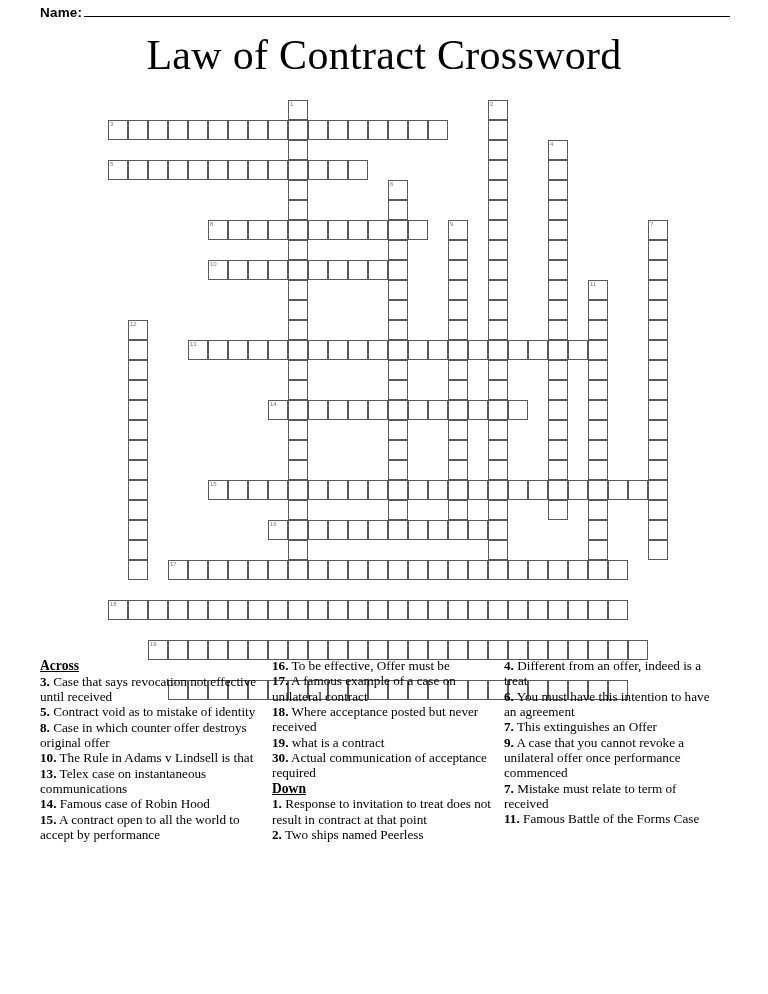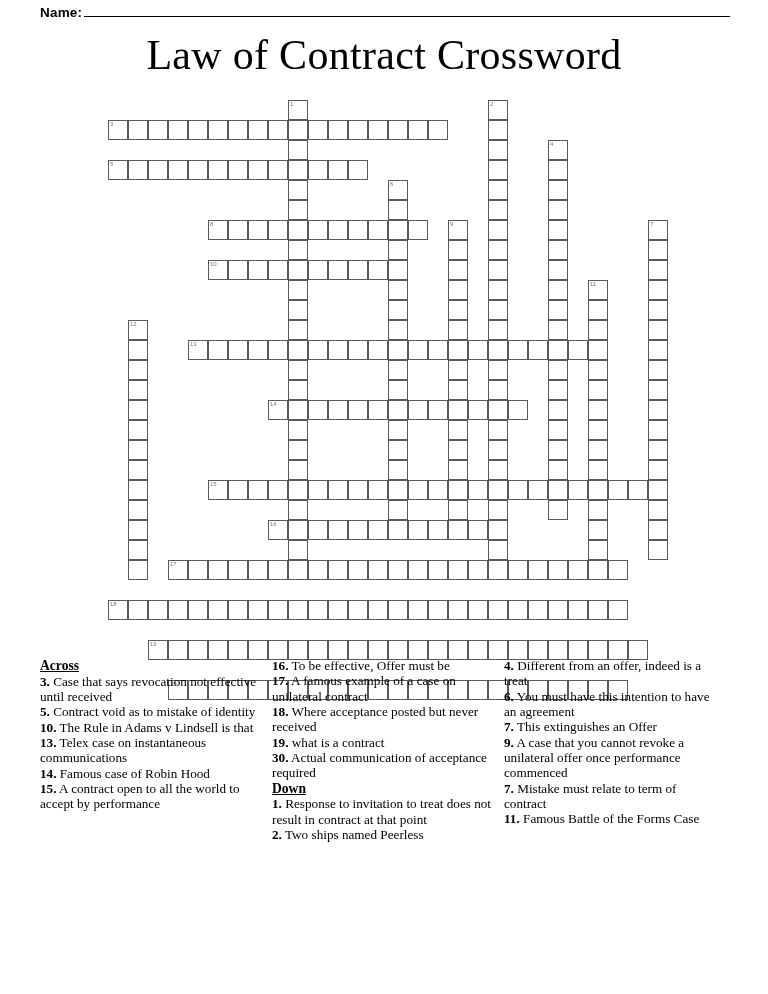--- a/index.html
+++ b/index.html
@@ -497,20 +497,21 @@
     <div class="cell" style="left: 588px; top: 680px;"></div>
     <div class="cell" style="left: 608px; top: 680px;"></div>
   </div>
 
 <div id="clues">
   <div class="clue-col col1">
     <div class="section-head">Across</div>
     <div id="col1-clues">
         <div class="clue"><b>3.</b><span> Case that says revocation not effective until received</span></div>
         <div class="clue"><b>5.</b><span> Contract void as to mistake of identity</span></div>
+        <div class="clue"><b>8.</b><span> Case in which counter offer destroys original offer</span></div>
         <div class="clue"><b>10.</b><span> The Rule in Adams v Lindsell is that</span></div>
         <div class="clue"><b>13.</b><span> Telex case on instantaneous communications</span></div>
         <div class="clue"><b>14.</b><span> Famous case of Robin Hood</span></div>
         <div class="clue"><b>15.</b><span> A contract open to all the world to accept by performance</span></div>
       </div>
   </div>
   <div class="clue-col col2">
     <div id="col2-clues">
         <div class="clue"><b>16.</b><span> To be effective, Offer must be</span></div>
         <div class="clue"><b>17.</b><span> A famous example of a case on unilateral contract</span></div>
@@ -523,17 +524,17 @@
         <div class="clue"><b>1.</b><span> Response to invitation to treat does not result in contract at that point</span></div>
         <div class="clue"><b>2.</b><span> Two ships named Peerless</span></div>
       </div>
   </div>
   <div class="clue-col col3">
     <div id="col3-down">
         <div class="clue"><b>4.</b><span> Different from an offer, indeed is a treat</span></div>
         <div class="clue"><b>6.</b><span> You must have this intention to have an agreement</span></div>
         <div class="clue"><b>7.</b><span> This extinguishes an Offer</span></div>
         <div class="clue"><b>9.</b><span> A case that you cannot revoke a unilateral offer once performance commenced</span></div>
-        <div class="clue"><b>7.</b><span> Mistake must relate to term of contract</span></div>
+        <div class="clue"><b>7.</b><span> Mistake must relate to term of received</span></div>
         <div class="clue"><b>11.</b><span> Famous Battle of the Forms Case</span></div>
       </div>
   </div>
 </div>
 
 </body></html>

